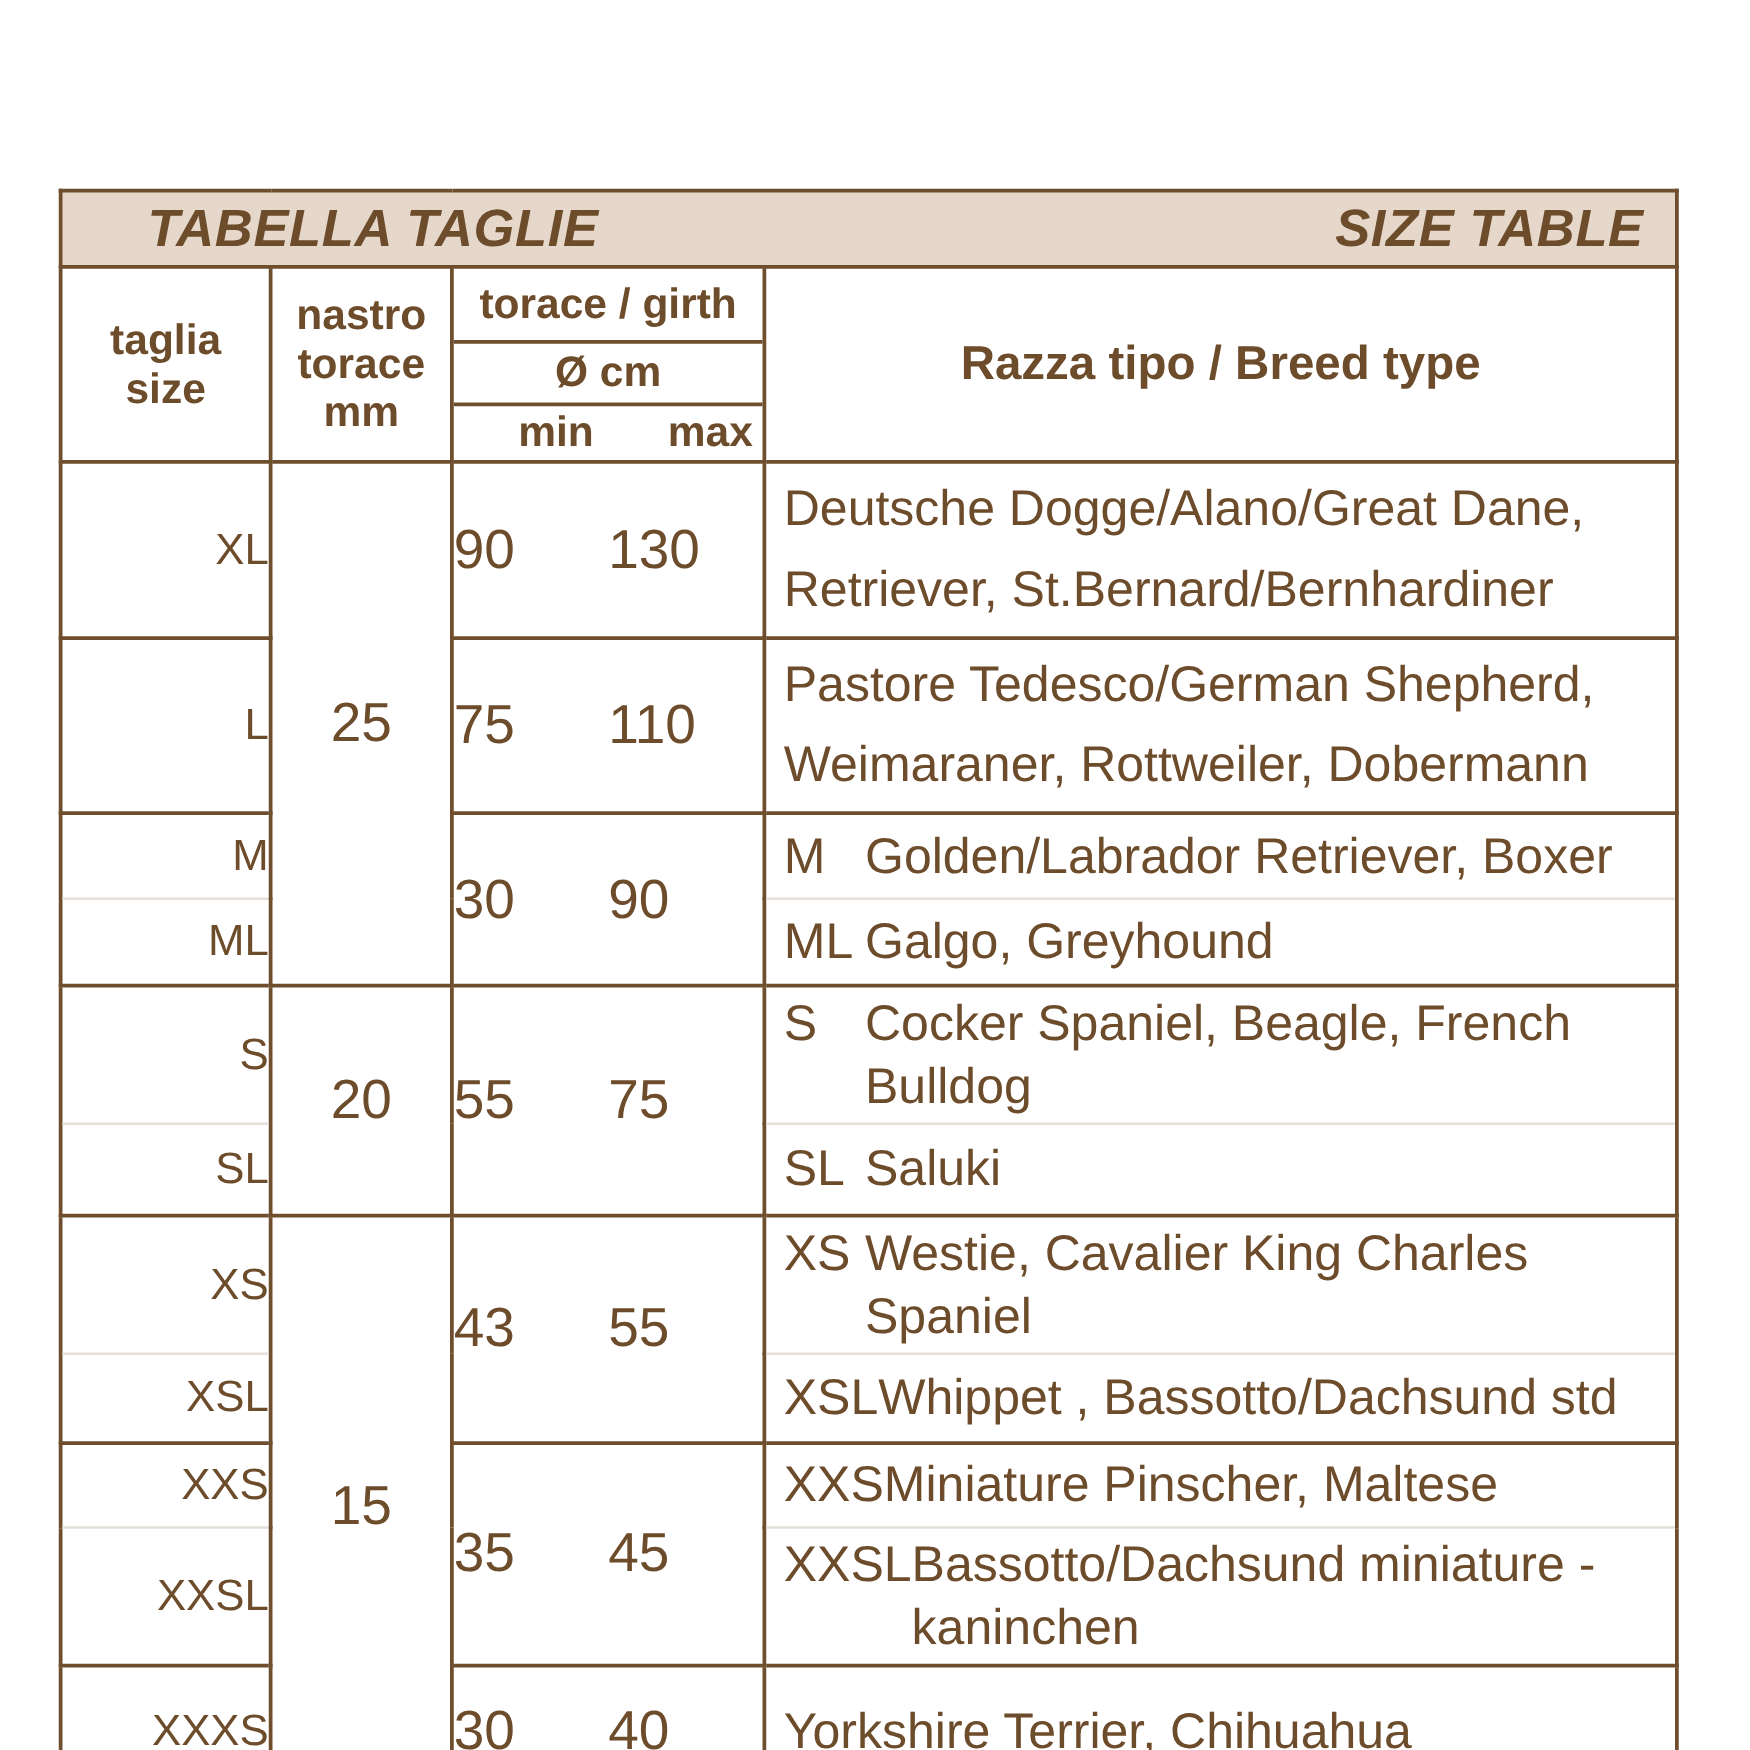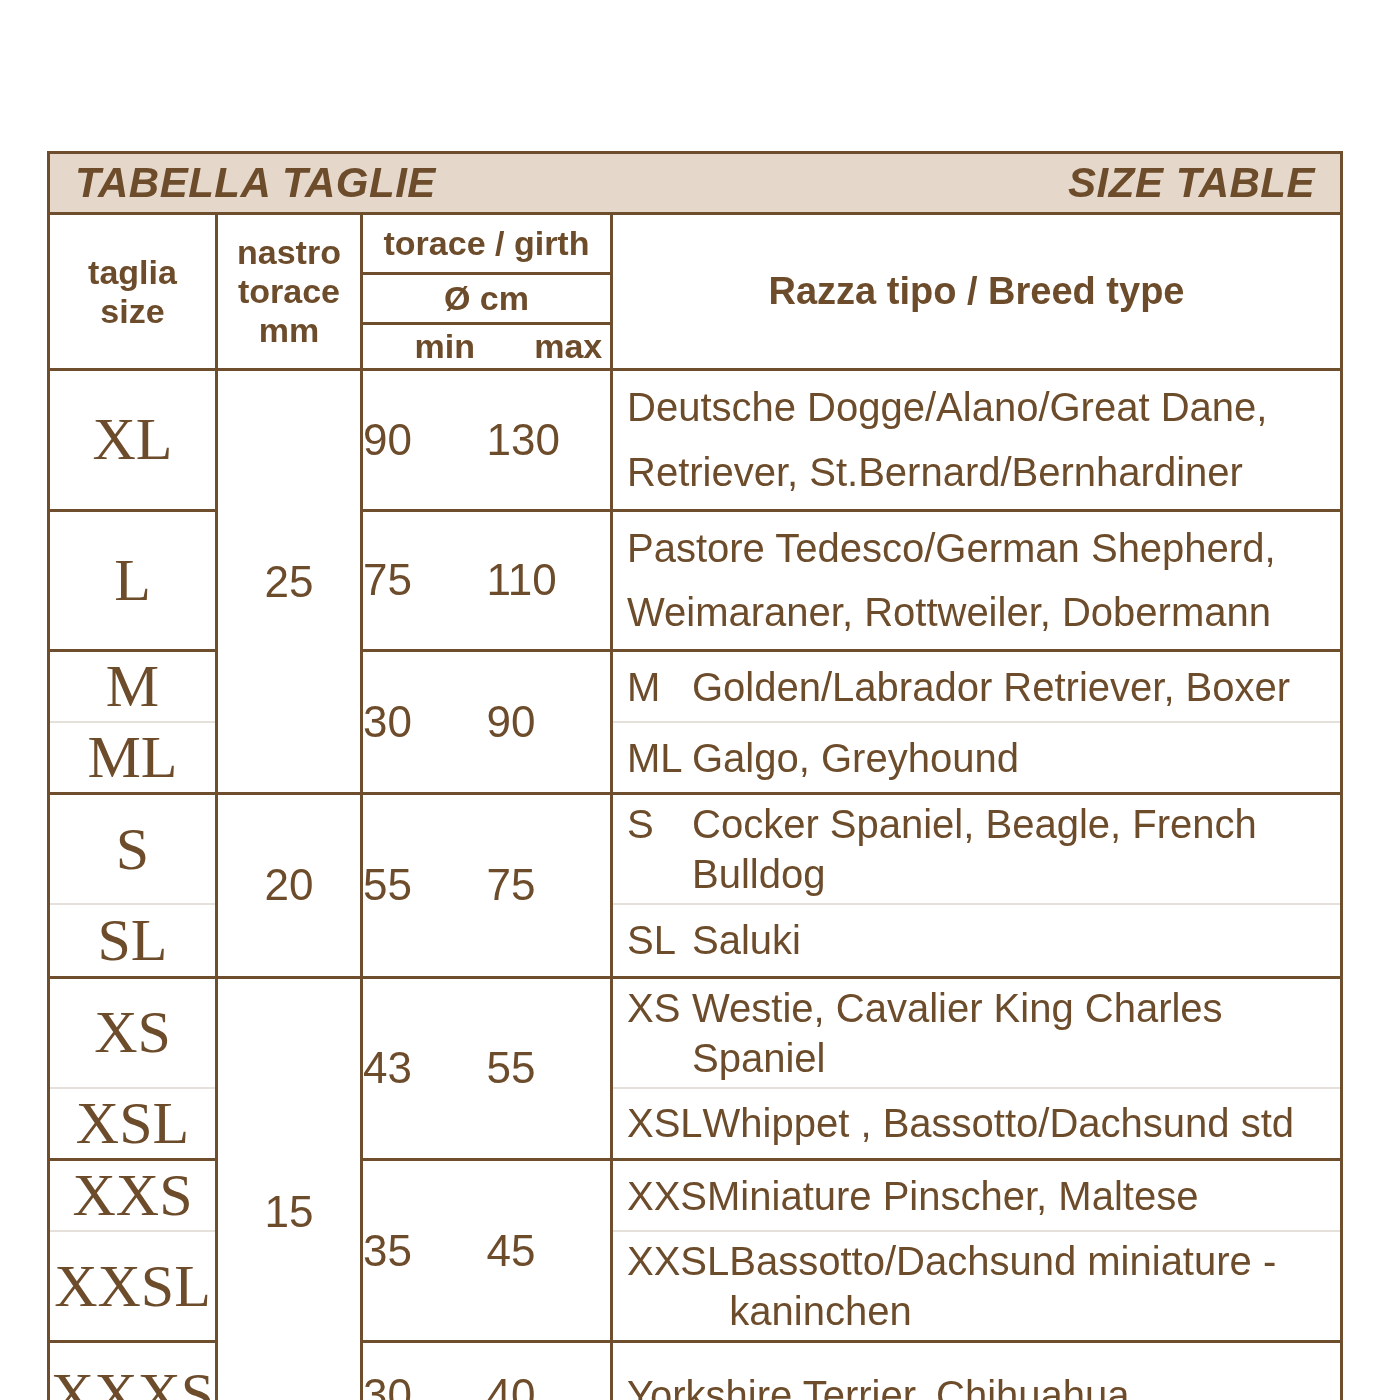--- a/index.html
+++ b/index.html
@@ -39,20 +39,21 @@
   .title-cell { background: var(--title-bg); }
   .title-bar {
     display: flex;
     justify-content: space-between;
     align-items: center;
     padding: 0 25px;
     font-size: 42px;
     font-weight: 700;
     font-style: italic;
     letter-spacing: 0.5px;
+    margin-left: 43px;
   }
   
   tr.header-row { height: 150px; }
   .hdr {
     text-align: center;
     font-weight: 700;
     font-size: 34px;
     line-height: 1.14;
   }
   .torace-hdr { vertical-align: top; }
@@ -65,21 +66,21 @@
   }
   .torace-hdr .t2 { height: 50px; }
   .torace-hdr .t3 {
     height: 43px;
     display: flex;
     align-items: center;
   }
   .torace-hdr .t3 span { width: 50%; text-align: center; margin-left: 40px; }
   .razza-hdr { font-size: 38px; }
   
-  .size-cell { text-align: center; font-size: 60px; font-family: Liberation Serif, serif; }
+  .size-cell { text-align: right; font-size: 35px; }
   .web-cell  { text-align: center; font-size: 44px; }
   .minmax { display: flex; align-items: center; }
   .minmax span { width: 50%; text-align: left; font-size: 44px; }
   .breed-cell { font-size: 40px; padding: 4px 8px 4px 14px; line-height: 1.25; }
   .breed-2line { line-height: 1.62; }
   .breed-2line span { display: block; }
   .breedline { display: flex; align-items: baseline; }
   .blabel { min-width: 65px; flex-shrink: 0; }
   
   .lb { border-bottom: 2px solid var(--light-divider); }

